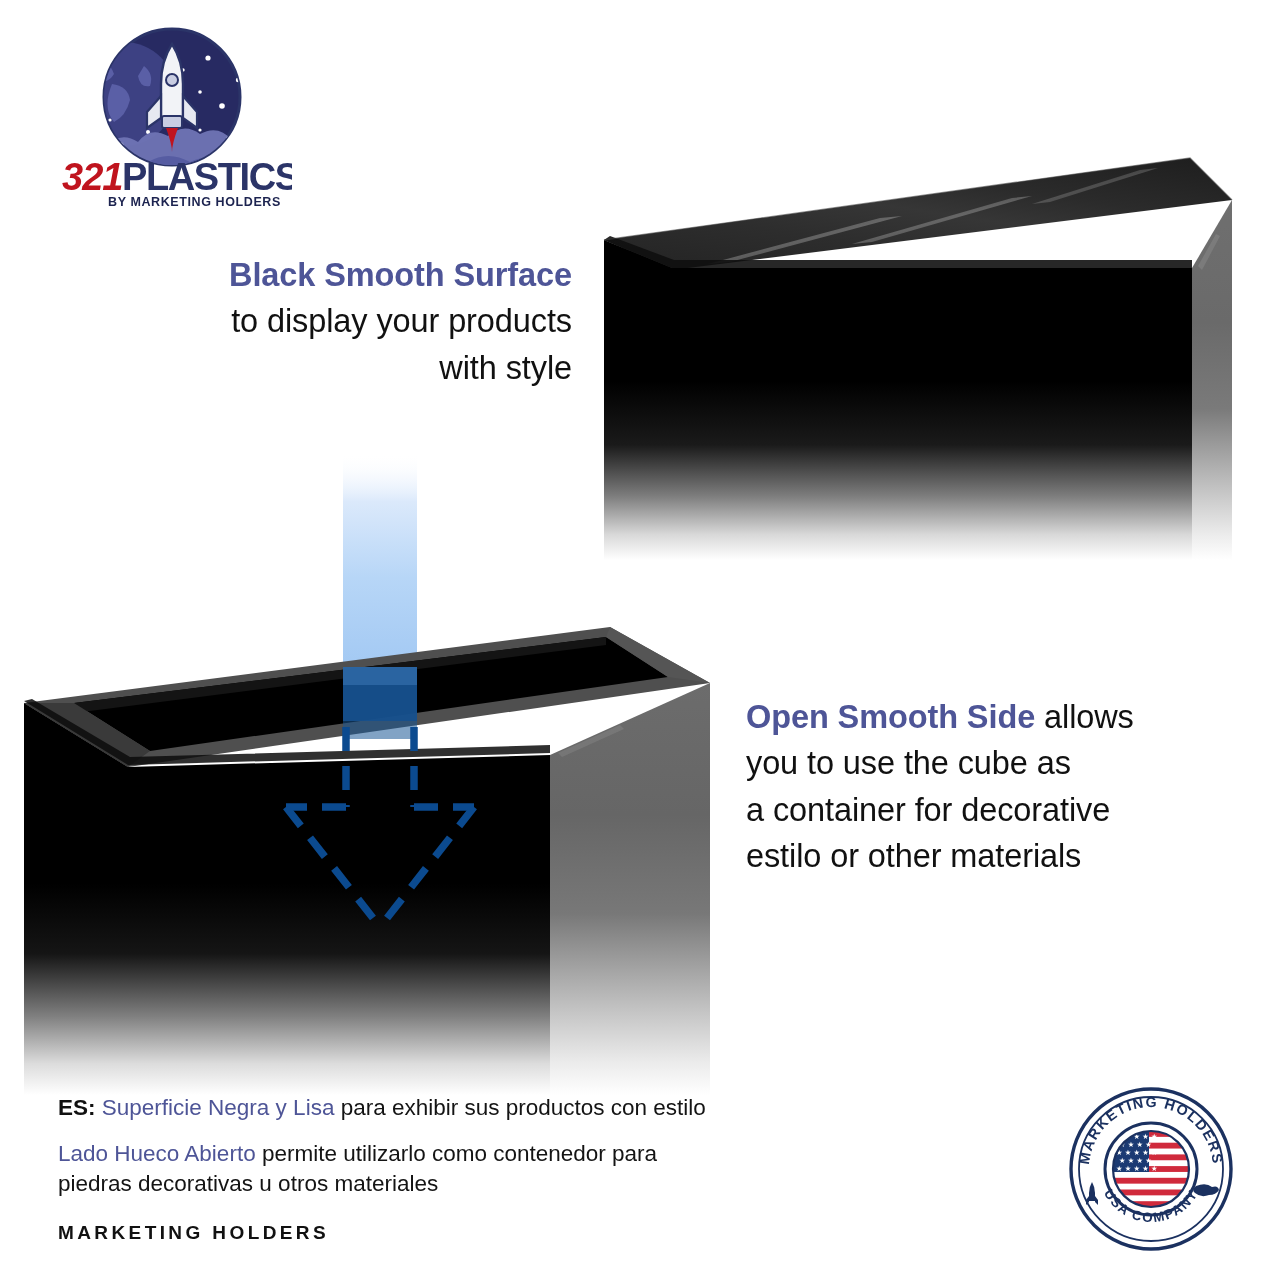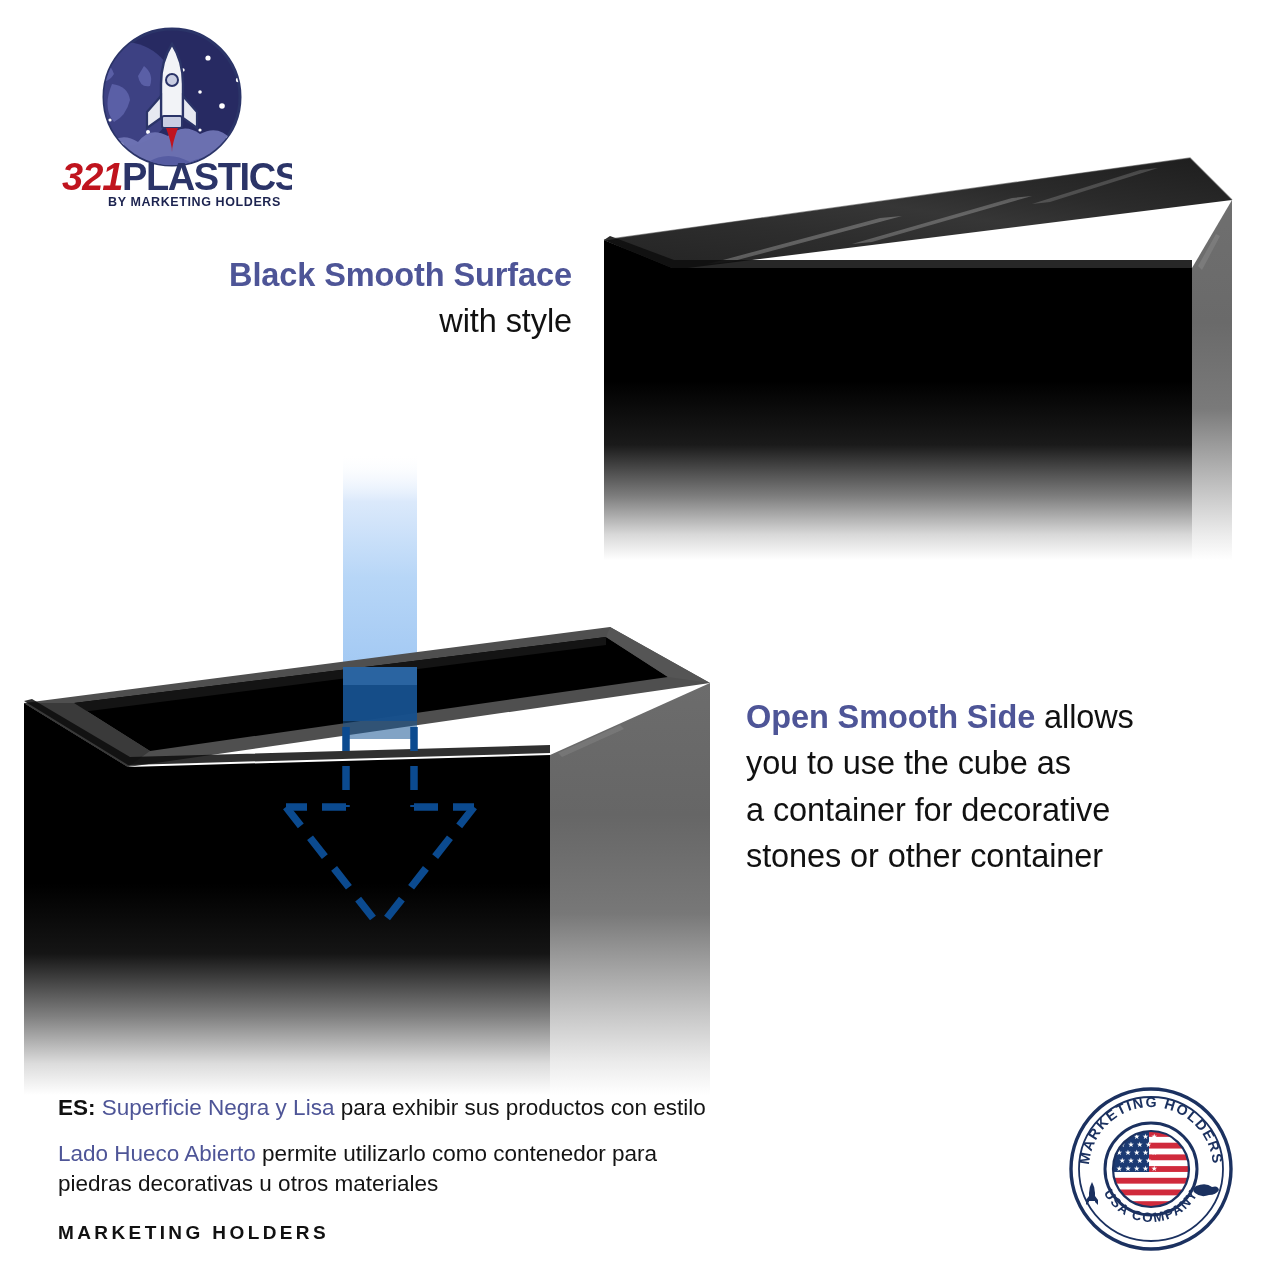--- a/index.html
+++ b/index.html
@@ -286,28 +286,29 @@
         <line x1="404" y1="352" x2="464" y2="352"></line>
 
         <line x1="276" y1="352" x2="370" y2="472"></line>
         <line x1="464" y1="352" x2="370" y2="472"></line>
       </g>
     </svg>
   </div>
 
   <div id="callout-surface" class="callout">
     <span class="line accent">Black Smooth Surface</span>
+    <span class="line">to display your products</span>
     <span class="line">with style</span>
   </div>
 
   <div id="callout-hollow" class="callout">
     <span class="line"><span class="accent">Open Smooth Side</span><span> allows</span></span>
     <span class="line">you to use the cube as</span>
     <span class="line">a container for decorative</span>
-    <span class="line">stones or other container</span>
+    <span class="line">estilo or other materials</span>
   </div>
 
   <div id="es-block">
     <p id="es-line-1"><span id="es-prefix">ES:</span><span> </span><span class="es-accent">Superficie Negra y Lisa</span><span> para exhibir sus productos con estilo</span></p>
     <p id="es-line-2"><span class="es-accent">Lado Hueco Abierto</span><span> permite utilizarlo como contenedor para</span><br><span>piedras decorativas u otros materiales</span></p>
   </div>
 
   <div id="footer-wordmark">MARKETING HOLDERS</div>
 
   <div id="usa-seal">

